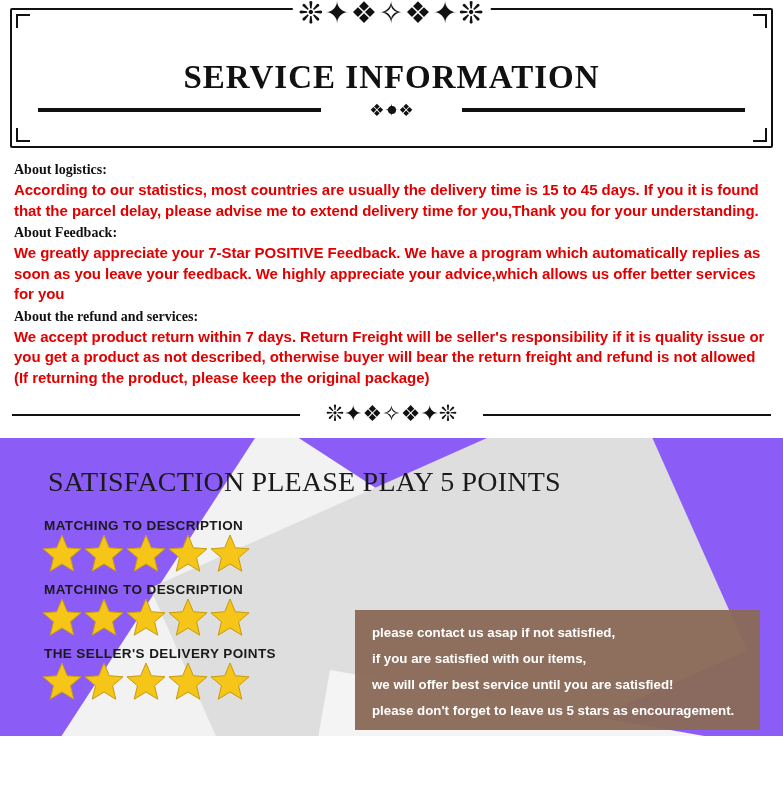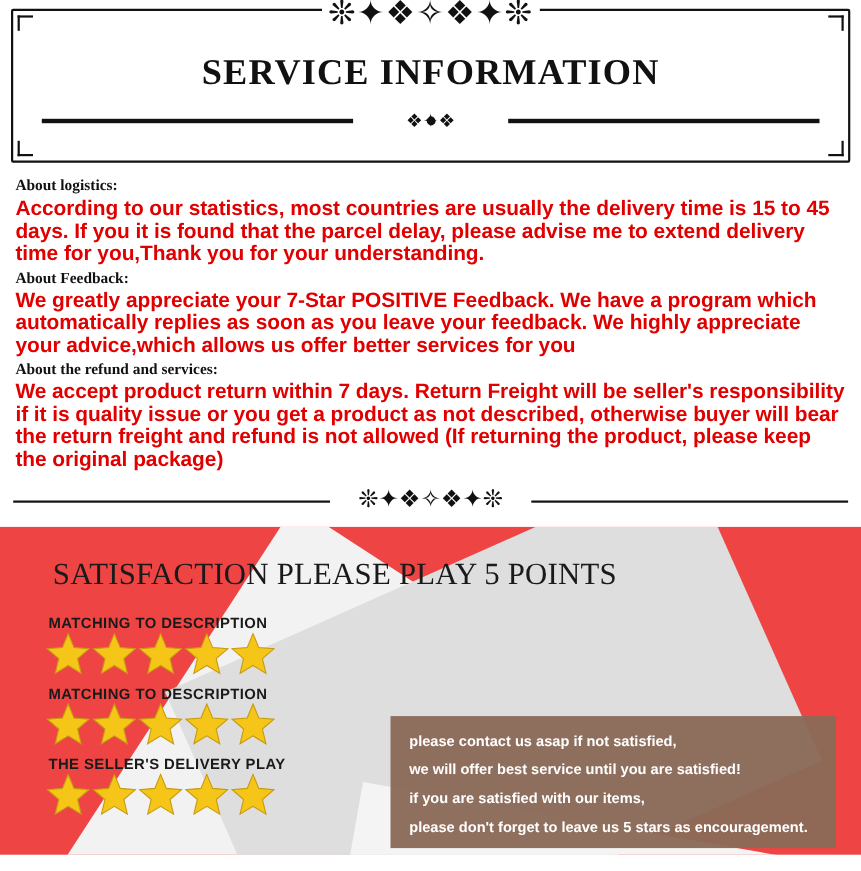--- a/index.html
+++ b/index.html
@@ -45,21 +45,21 @@
     padding: 0 6px;
     line-height: 1;
     color: #111;
     font-size: 30px;
     letter-spacing: 1px;
     font-family: "DejaVu Sans", sans-serif;
     white-space: nowrap;
   }
   .header-title {
     position: absolute;
-    top: 38px;
+    top: 49px;
     left: 0;
     right: 0;
     text-align: center;
     font-family: "Liberation Serif", serif;
     font-weight: bold;
     font-size: 33px;
     letter-spacing: 1px;
     color: #111;
   }
   .rule-wrap {
@@ -107,21 +107,21 @@
     font-family: "Liberation Serif", serif;
     font-weight: bold;
     font-size: 14px;
     color: #111;
     margin-top: 4px;
     margin-bottom: 2px;
   }
   .sec-head:first-child { margin-top: 0; }
   .sec-body {
     color: #e00000;
-    font-size: 19px;
+    font-size: 15px;
     font-weight: bold;
     line-height: 20.5px;
     letter-spacing: -0.05px;
   }
 
   
   .divider {
     position: relative;
     margin: 14px 12px 0 12px;
     height: 26px;
@@ -145,21 +145,21 @@
     font-family: "DejaVu Sans", sans-serif;
     white-space: nowrap;
   }
 
   
   .panel {
     position: relative;
     margin: 10px 0 0 0;
     width: 783px;
     height: 298px;
-    background: #ef4444;
+    background: #8b5cf6;
     overflow: hidden;
   }
   .panel .diag1 {
     position: absolute;
     left: 268px;
     top: -20px;
     width: 420px;
     height: 400px;
     background: #f2f2f2;
     transform: rotate(33deg);
@@ -307,36 +307,36 @@
             </svg><svg width="40" height="40" viewBox="0 0 40 40">
               <polygon points="20.00,1.00 25.29,13.72 39.02,14.82 28.56,23.78 31.76,37.18 20.00,30.00 8.24,37.18 11.44,23.78 0.98,14.82 14.71,13.72" fill="#f5c518" stroke="#c79a10" stroke-width="1"></polygon>
             </svg><svg width="40" height="40" viewBox="0 0 40 40">
               <polygon points="20.00,1.00 25.29,13.72 39.02,14.82 28.56,23.78 31.76,37.18 20.00,30.00 8.24,37.18 11.44,23.78 0.98,14.82 14.71,13.72" fill="#f5c518" stroke="#c79a10" stroke-width="1"></polygon>
             </svg><svg width="40" height="40" viewBox="0 0 40 40">
               <polygon points="20.00,1.00 25.29,13.72 39.02,14.82 28.56,23.78 31.76,37.18 20.00,30.00 8.24,37.18 11.44,23.78 0.98,14.82 14.71,13.72" fill="#f5c518" stroke="#c79a10" stroke-width="1"></polygon>
             </svg></div>
       </div>
 
       <div class="rating-group rg3">
-        <div class="rating-label">THE SELLER'S DELIVERY PLAY</div>
+        <div class="rating-label">THE SELLER'S DELIVERY POINTS</div>
         <div class="stars"><svg width="40" height="40" viewBox="0 0 40 40">
               <polygon points="20.00,1.00 25.29,13.72 39.02,14.82 28.56,23.78 31.76,37.18 20.00,30.00 8.24,37.18 11.44,23.78 0.98,14.82 14.71,13.72" fill="#f5c518" stroke="#c79a10" stroke-width="1"></polygon>
             </svg><svg width="40" height="40" viewBox="0 0 40 40">
               <polygon points="20.00,1.00 25.29,13.72 39.02,14.82 28.56,23.78 31.76,37.18 20.00,30.00 8.24,37.18 11.44,23.78 0.98,14.82 14.71,13.72" fill="#f5c518" stroke="#c79a10" stroke-width="1"></polygon>
             </svg><svg width="40" height="40" viewBox="0 0 40 40">
               <polygon points="20.00,1.00 25.29,13.72 39.02,14.82 28.56,23.78 31.76,37.18 20.00,30.00 8.24,37.18 11.44,23.78 0.98,14.82 14.71,13.72" fill="#f5c518" stroke="#c79a10" stroke-width="1"></polygon>
             </svg><svg width="40" height="40" viewBox="0 0 40 40">
               <polygon points="20.00,1.00 25.29,13.72 39.02,14.82 28.56,23.78 31.76,37.18 20.00,30.00 8.24,37.18 11.44,23.78 0.98,14.82 14.71,13.72" fill="#f5c518" stroke="#c79a10" stroke-width="1"></polygon>
             </svg><svg width="40" height="40" viewBox="0 0 40 40">
               <polygon points="20.00,1.00 25.29,13.72 39.02,14.82 28.56,23.78 31.76,37.18 20.00,30.00 8.24,37.18 11.44,23.78 0.98,14.82 14.71,13.72" fill="#f5c518" stroke="#c79a10" stroke-width="1"></polygon>
             </svg></div>
       </div>
 
       <div class="note-box"></div>
       <div class="note-lines">
         <div>please contact us asap if not satisfied,</div>
+        <div>if you are satisfied with our items,</div>
         <div>we will offer best service until you are satisfied!</div>
-        <div>if you are satisfied with our items,</div>
         <div>please don't forget to leave us 5 stars as encouragement.</div>
       </div>
     </div>
   </div>
 </div>
 
 </body></html>

